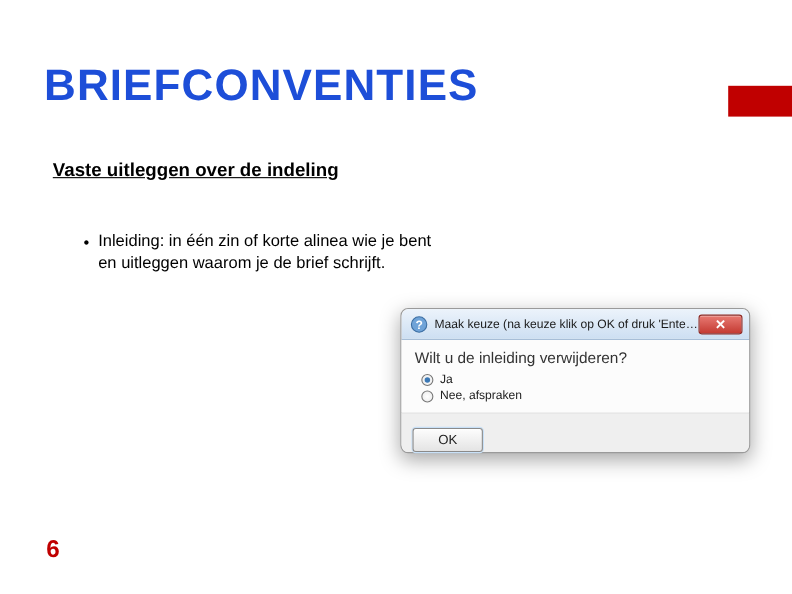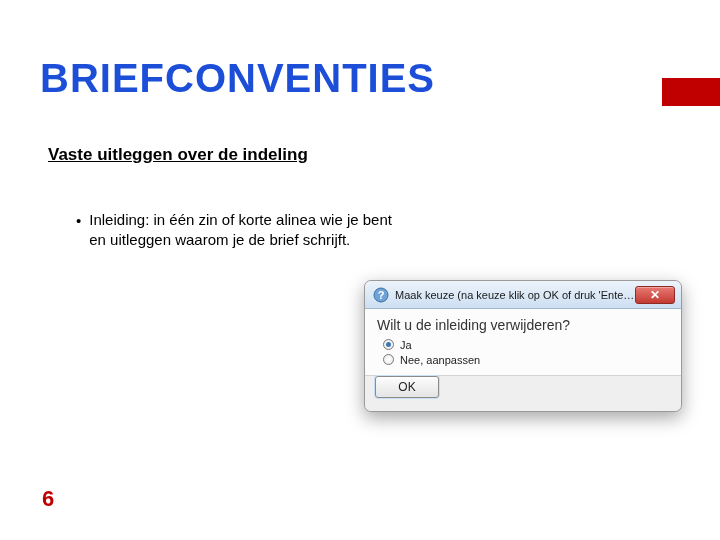--- a/index.html
+++ b/index.html
@@ -116,21 +116,21 @@
     padding: 8px 12px 6px 12px;
     background: #fcfcfc;
   }
   .dlg-question {
     color: #333;
     margin-bottom: 6px;
     font-size: 14px;
   }
   .radio-row {
     display: flex;
-    align-items: flex-start;
+    align-items: flex-end;
     margin: 3px 0 3px 6px;
     font-size: 11px;
     color: #222;
   }
   .radio {
     width: 11px; height: 11px;
     border: 1px solid #777;
     border-radius: 50%;
     margin-right: 6px;
     background: radial-gradient(#fff, #e9e9e9);
@@ -142,21 +142,21 @@
     content: "";
     width: 5px; height: 5px;
     border-radius: 50%;
     background: #3b78b5;
   }
   .dlg-footer {
     height: 36px;
     border-top: 1px solid #d3d3d3;
     background: #efefef;
     display: flex;
-    align-items: flex-start;
+    align-items: flex-end;
     padding: 0 10px;
     border-radius: 0 0 7px 7px;
   }
   .btn-ok {
     min-width: 64px;
     padding: 3px 12px;
     font-size: 12px;
     border: 1px solid #8a8a8a;
     border-radius: 3px;
     background: linear-gradient(#fdfdfd, #e4e4e4);
@@ -198,19 +198,19 @@
     </div>
   </div>
   <div class="dlg-body">
     <div class="dlg-question">Wilt u de inleiding verwijderen?</div>
     <div class="radio-row">
       <span class="radio selected"></span>
       <span>Ja</span>
     </div>
     <div class="radio-row">
       <span class="radio"></span>
-      <span>Nee, aanpassen</span>
+      <span>Nee, afspraken</span>
     </div>
   </div>
   <div class="dlg-footer">
     <button class="btn-ok">OK</button>
   </div>
 </div>
 
 </body></html>

